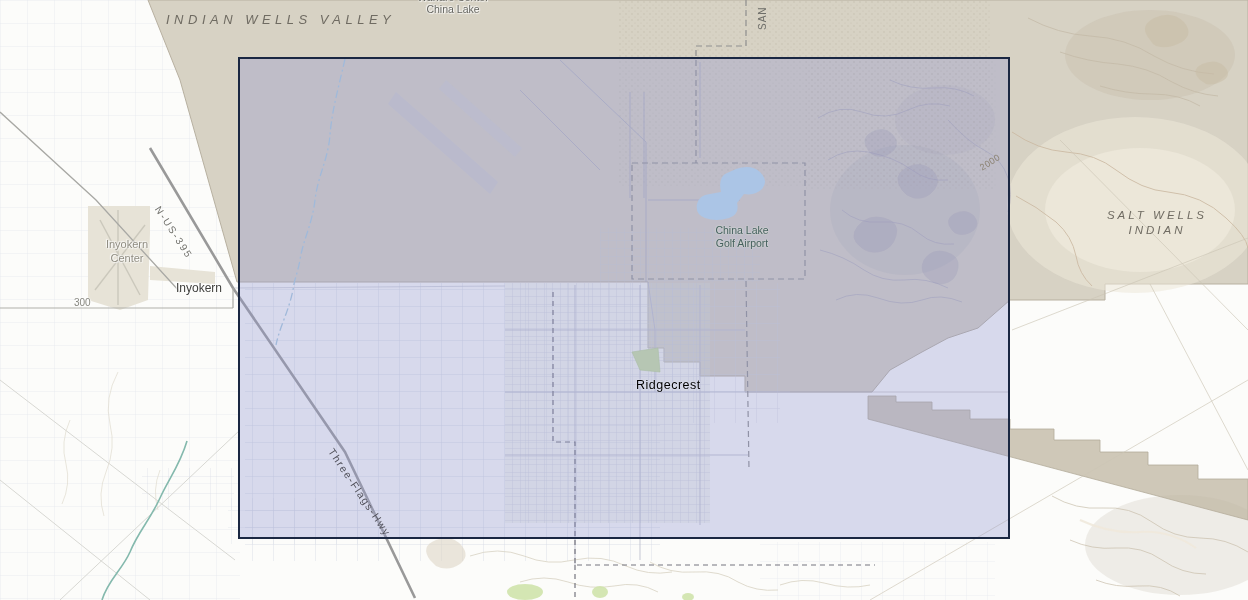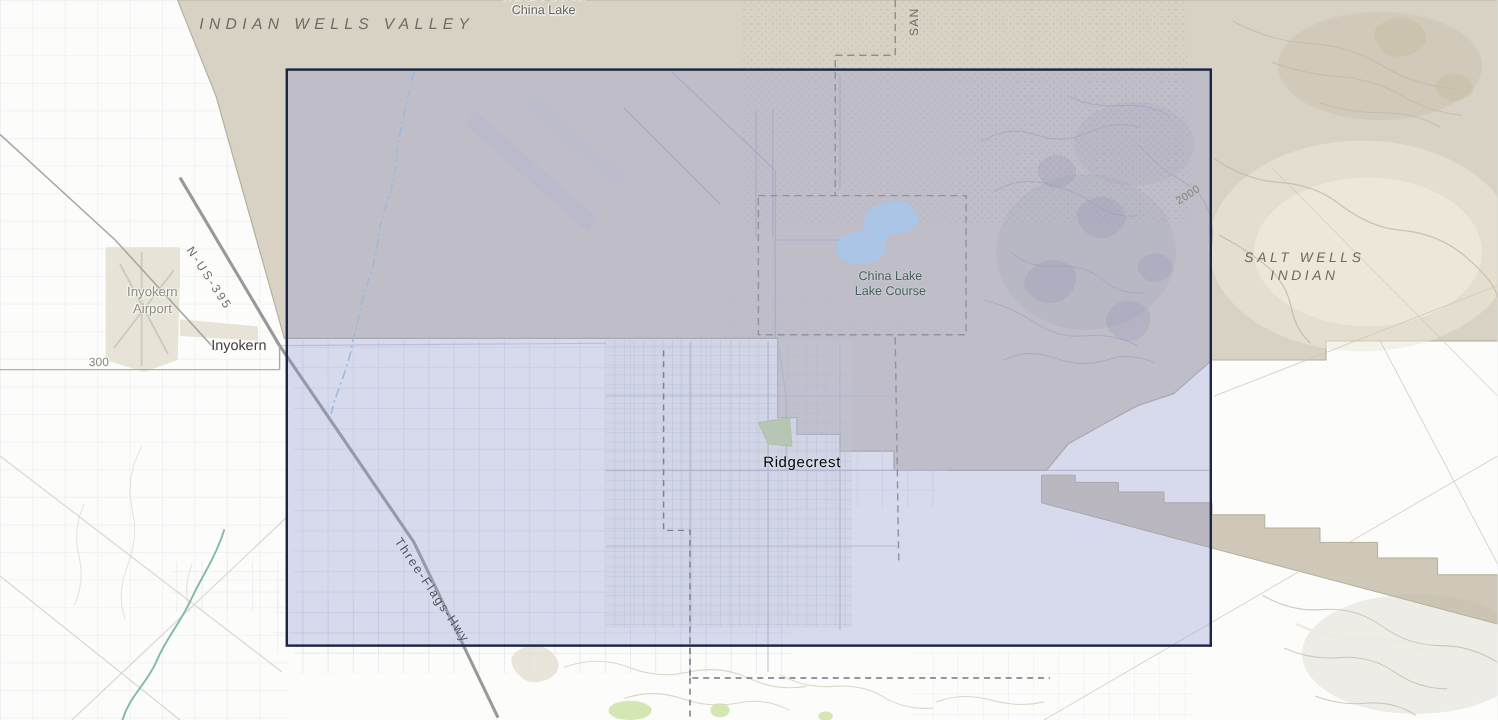--- a/index.html
+++ b/index.html
@@ -200,47 +200,47 @@
     <path d="M632,352 L658,348 L660,372 L640,370 Z" fill="#c9dfa3" stroke="#b7d18e" stroke-width="0.6"></path>
     <ellipse cx="525" cy="592" rx="18" ry="8" fill="#cfe3ab" opacity="0.9"></ellipse>
     <ellipse cx="600" cy="592" rx="8" ry="6" fill="#cfe3ab" opacity="0.9"></ellipse>
     <ellipse cx="688" cy="597" rx="6" ry="4" fill="#cfe3ab" opacity="0.9"></ellipse>
   </svg>
 
   <div id="extent"></div>
 
   <div class="lbl valley" style="left:166px;top:12px;">INDIAN WELLS VALLEY</div>
 
-  <div class="lbl valley center" style="left:1027px;top:208px;width:120px;font-size:11.5px;letter-spacing:3px;line-height:15px;">
+  <div class="lbl valley center" style="left:1097px;top:208px;width:120px;font-size:11.5px;letter-spacing:3px;line-height:15px;">
     <div>SALT WELLS</div>
     <div>INDIAN</div>
   </div>
 
   <div class="lbl place center" style="left:398px;top:-9px;width:110px;font-size:10.5px;line-height:12px;">
     <div>Warfare Center</div>
     <div>China Lake</div>
   </div>
 
   <div class="lbl" style="left:757px;top:30px;font-size:10px;color:#6d6d68;letter-spacing:1px;transform:rotate(-90deg);transform-origin:top left;text-shadow:none;">SAN</div>
 
   <div class="lbl center" style="left:88px;top:238px;width:78px;font-size:11px;color:#8f8c80;line-height:13.5px;">
     <div>Inyokern</div>
-    <div>Airport</div>
+    <div>Center</div>
   </div>
 
   <div class="lbl" style="left:176px;top:281px;font-size:12px;color:#3f3f3c;">Inyokern</div>
 
   <div class="lbl" style="left:74px;top:297px;font-size:10px;color:#87877f;">300</div>
 
   <div class="lbl" style="left:162px;top:204px;font-size:10px;color:#70706a;letter-spacing:2px;transform:rotate(57deg);transform-origin:left top;">N-US-395</div>
 
   <div class="lbl" style="left:336px;top:446px;font-size:10.5px;color:#51515c;letter-spacing:1.5px;transform:rotate(56deg);transform-origin:left top;text-shadow:0 0 2px rgba(228,229,243,.9);">Three-Flags-Hwy</div>
 
   <div class="lbl center" style="left:692px;top:224px;width:100px;font-size:10.5px;color:#44605e;line-height:13px;text-shadow:0 0 2px rgba(222,226,218,.9),0 0 2px rgba(222,226,218,.9);">
     <div>China Lake</div>
-    <div>Lake Course</div>
+    <div>Golf Airport</div>
   </div>
 
   <div class="lbl" style="left:636px;top:378px;font-size:12.5px;color:#000000;letter-spacing:0.5px;text-shadow:0 0 2px rgba(230,231,243,.9),0 0 2px rgba(230,231,243,.9);">Ridgecrest</div>
 
   <div class="lbl" style="left:978px;top:164px;font-size:9px;color:#8c8373;letter-spacing:0.5px;transform:rotate(-33deg);transform-origin:left top;text-shadow:none;">2000</div>
 
 </div>
 
 </body></html>

